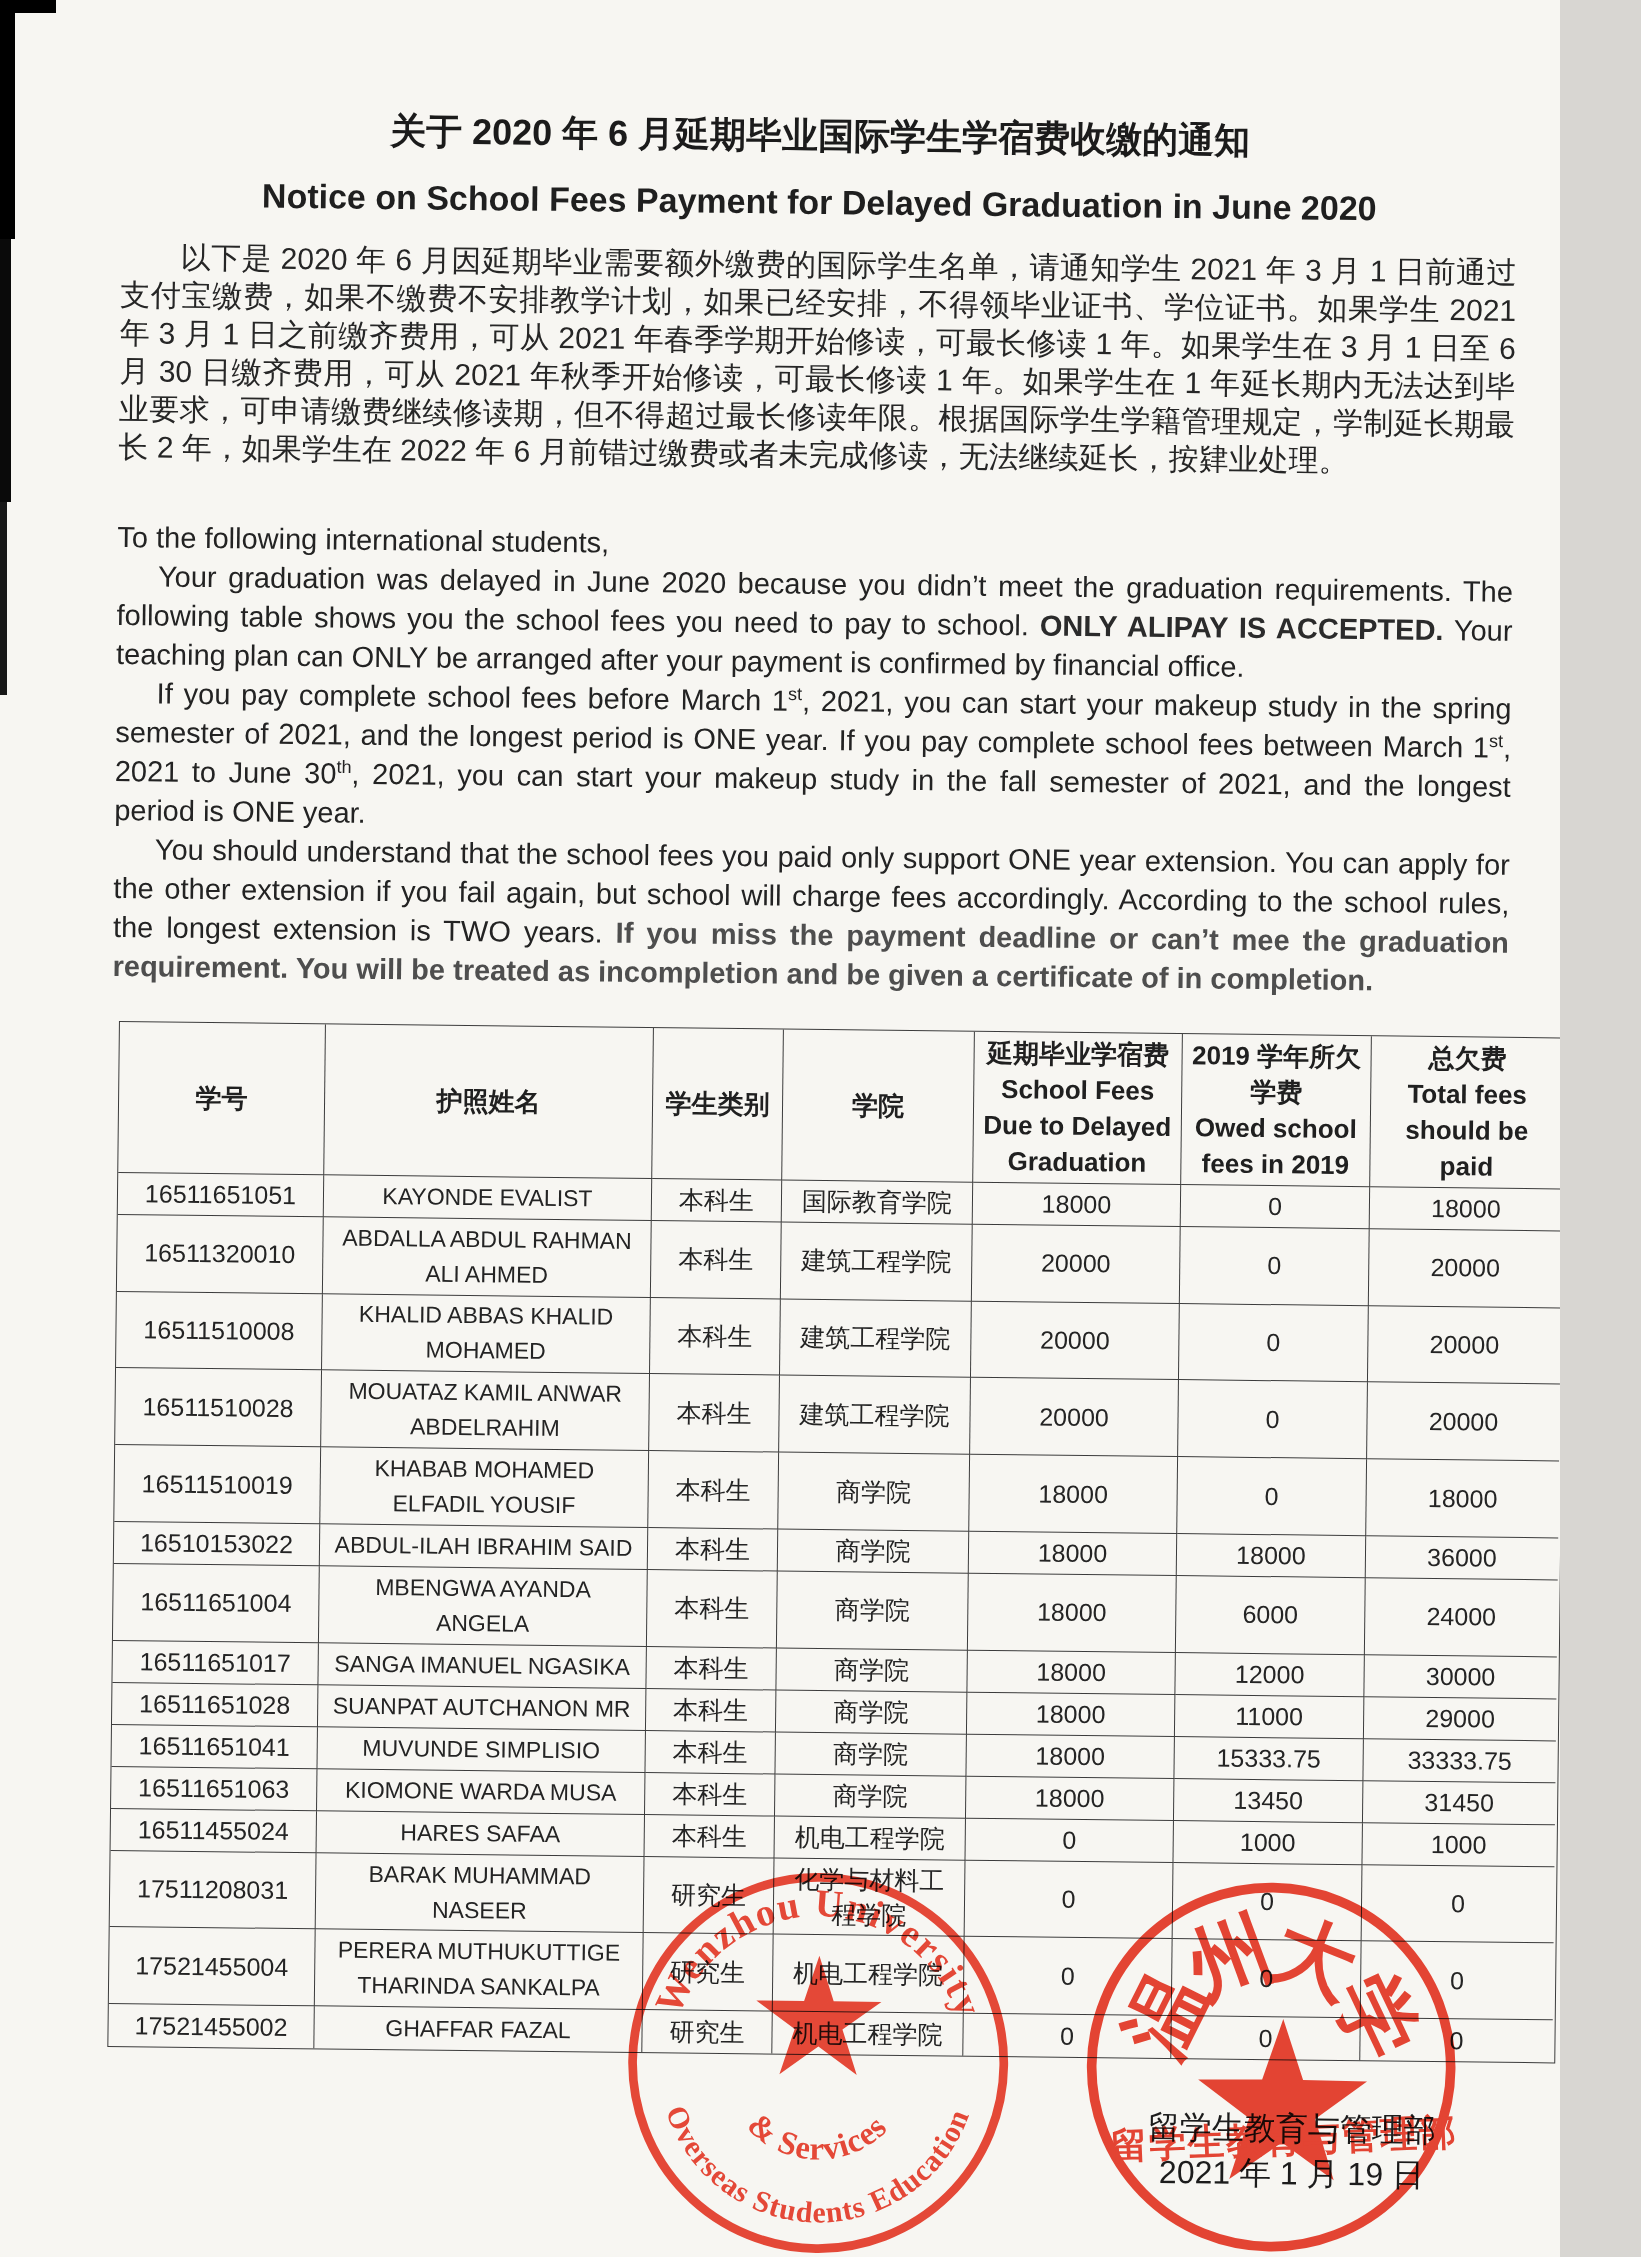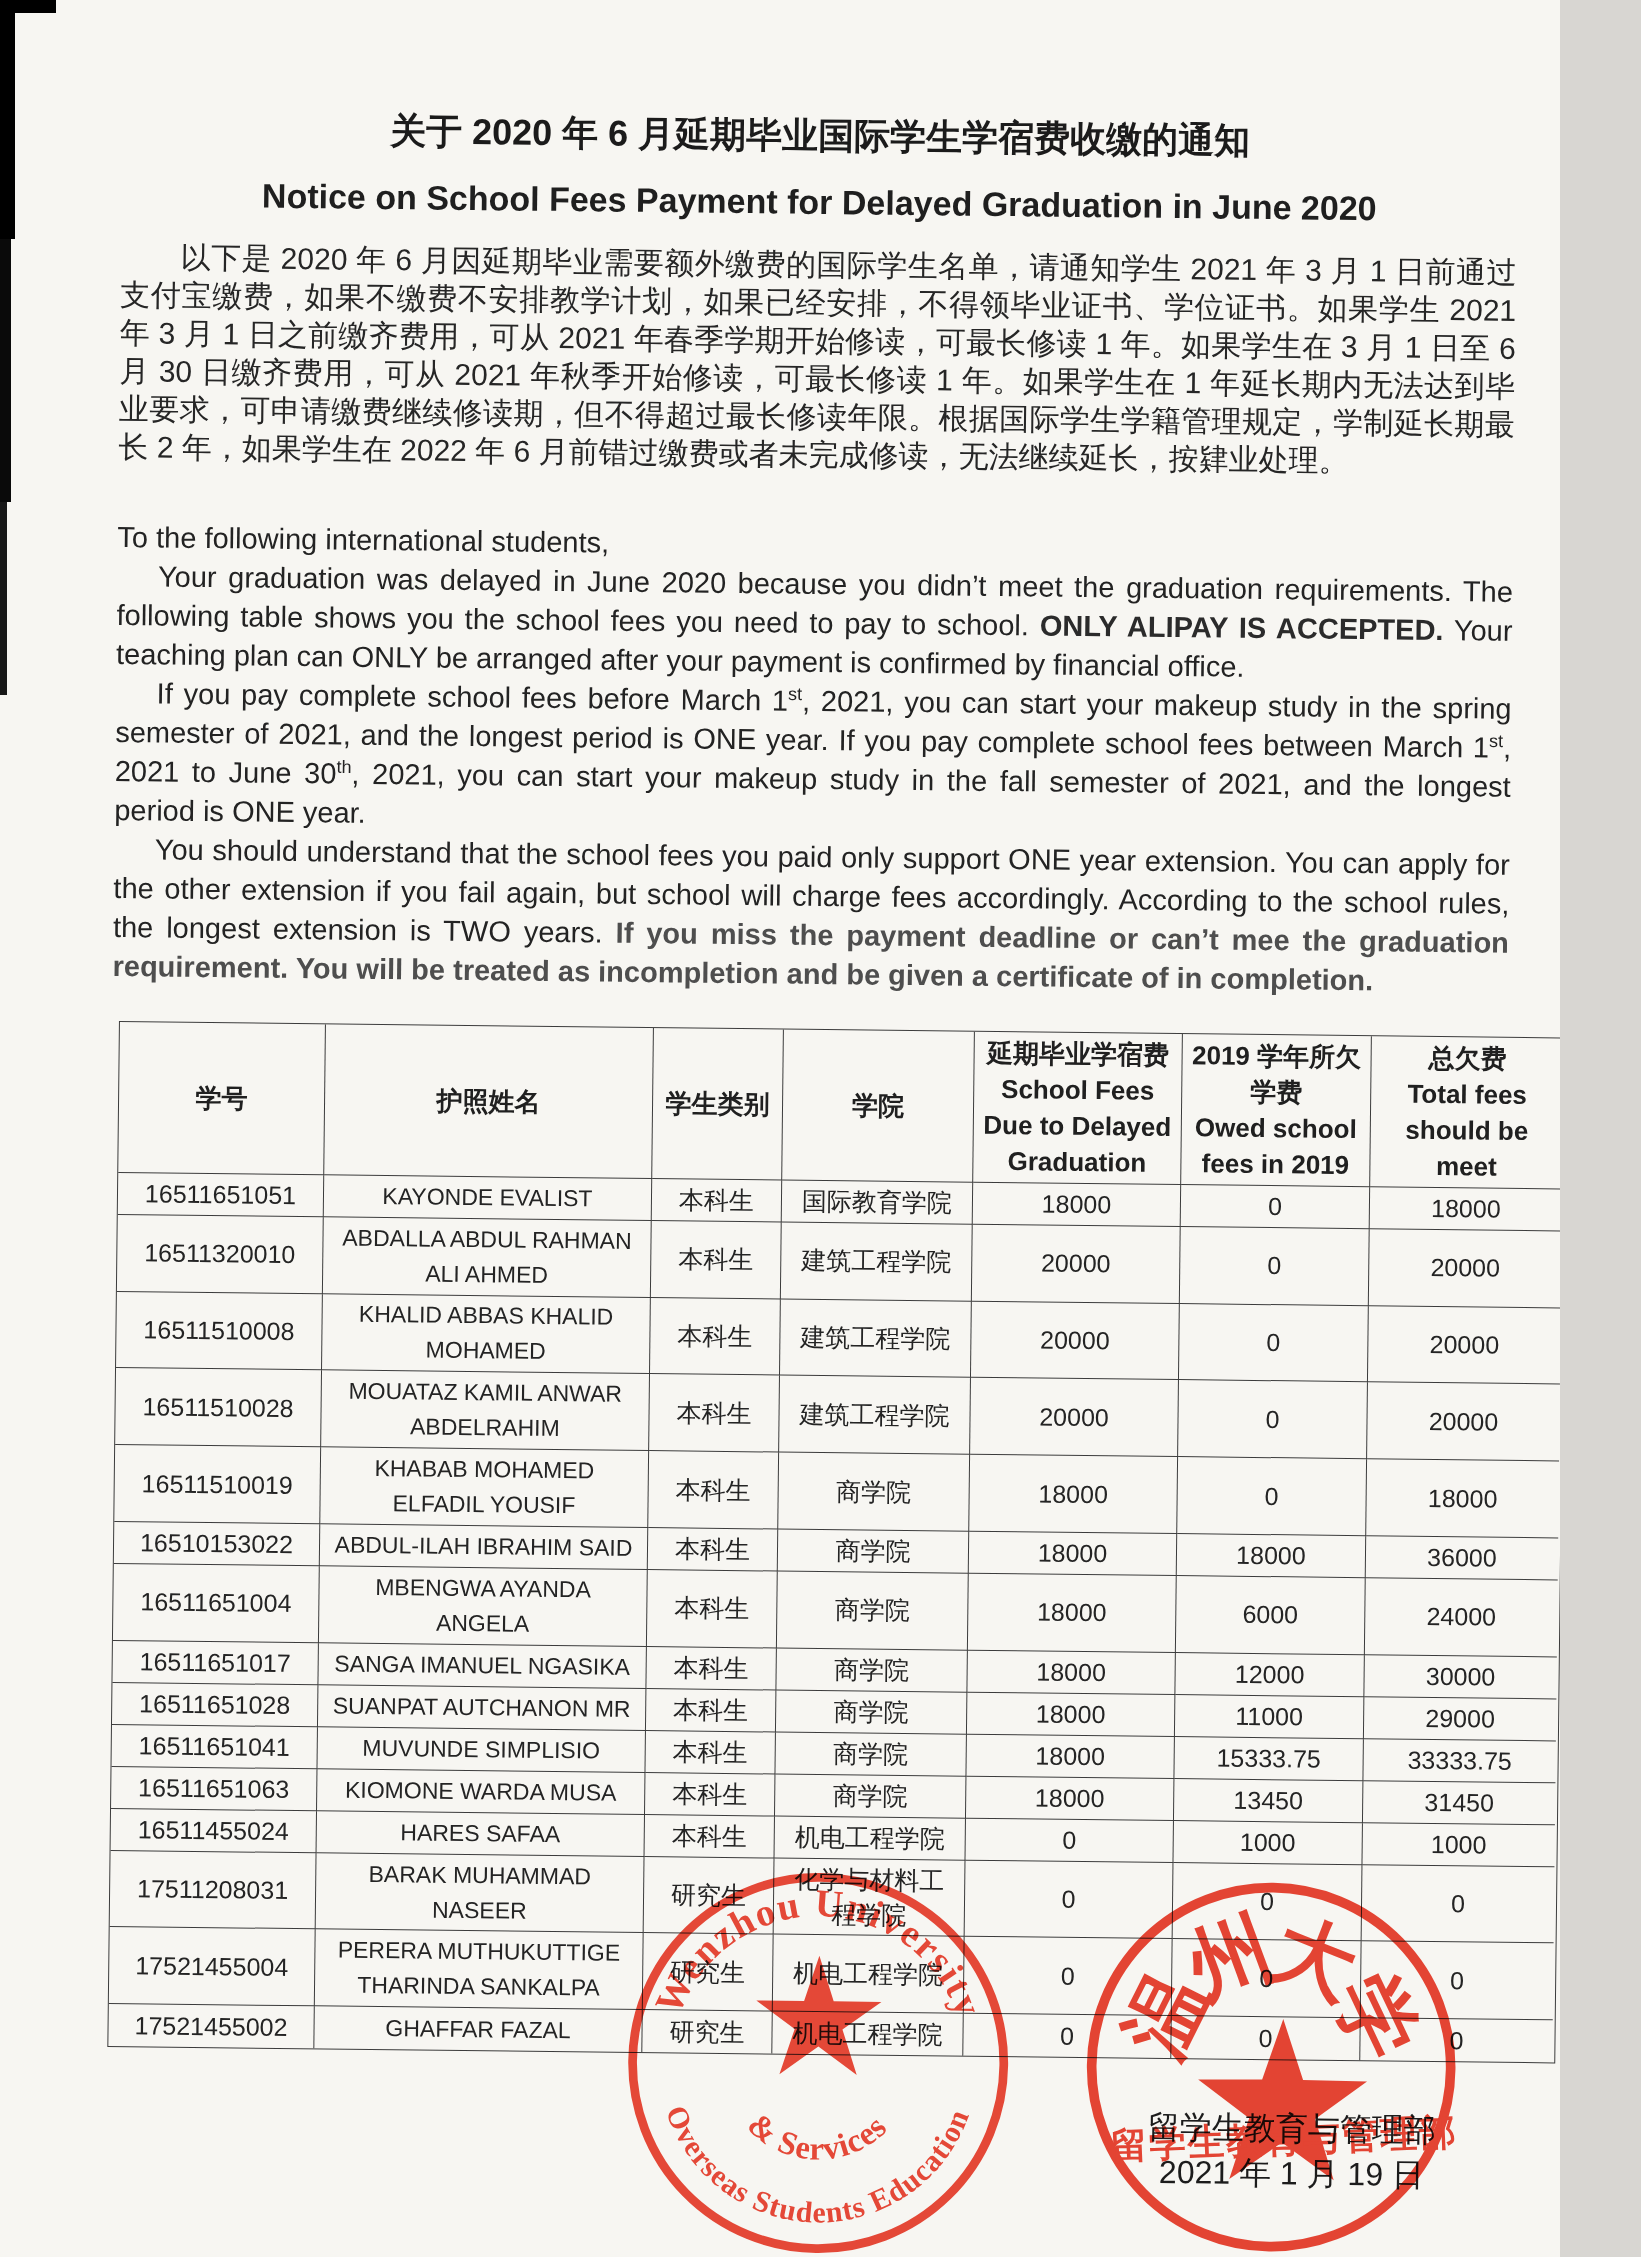--- a/index.html
+++ b/index.html
@@ -91,21 +91,21 @@
           <div class="tcell">
             <div class="hline">2019 学年所欠</div>
             <div class="hline">学费</div>
             <div class="hline">Owed school</div>
             <div class="hline">fees in 2019</div>
           </div>
           <div class="tcell">
             <div class="hline">总欠费</div>
             <div class="hline">Total fees</div>
             <div class="hline">should be</div>
-            <div class="hline">meet</div>
+            <div class="hline">paid</div>
           </div>
         </div>
         <div class="trow">
           <div class="tcell">16511651051</div>
           <div class="tcell name-cell">KAYONDE EVALIST</div>
           <div class="tcell">本科生</div>
           <div class="tcell college-cell">国际教育学院</div>
           <div class="tcell">18000</div>
           <div class="tcell">0</div>
           <div class="tcell">18000</div>

